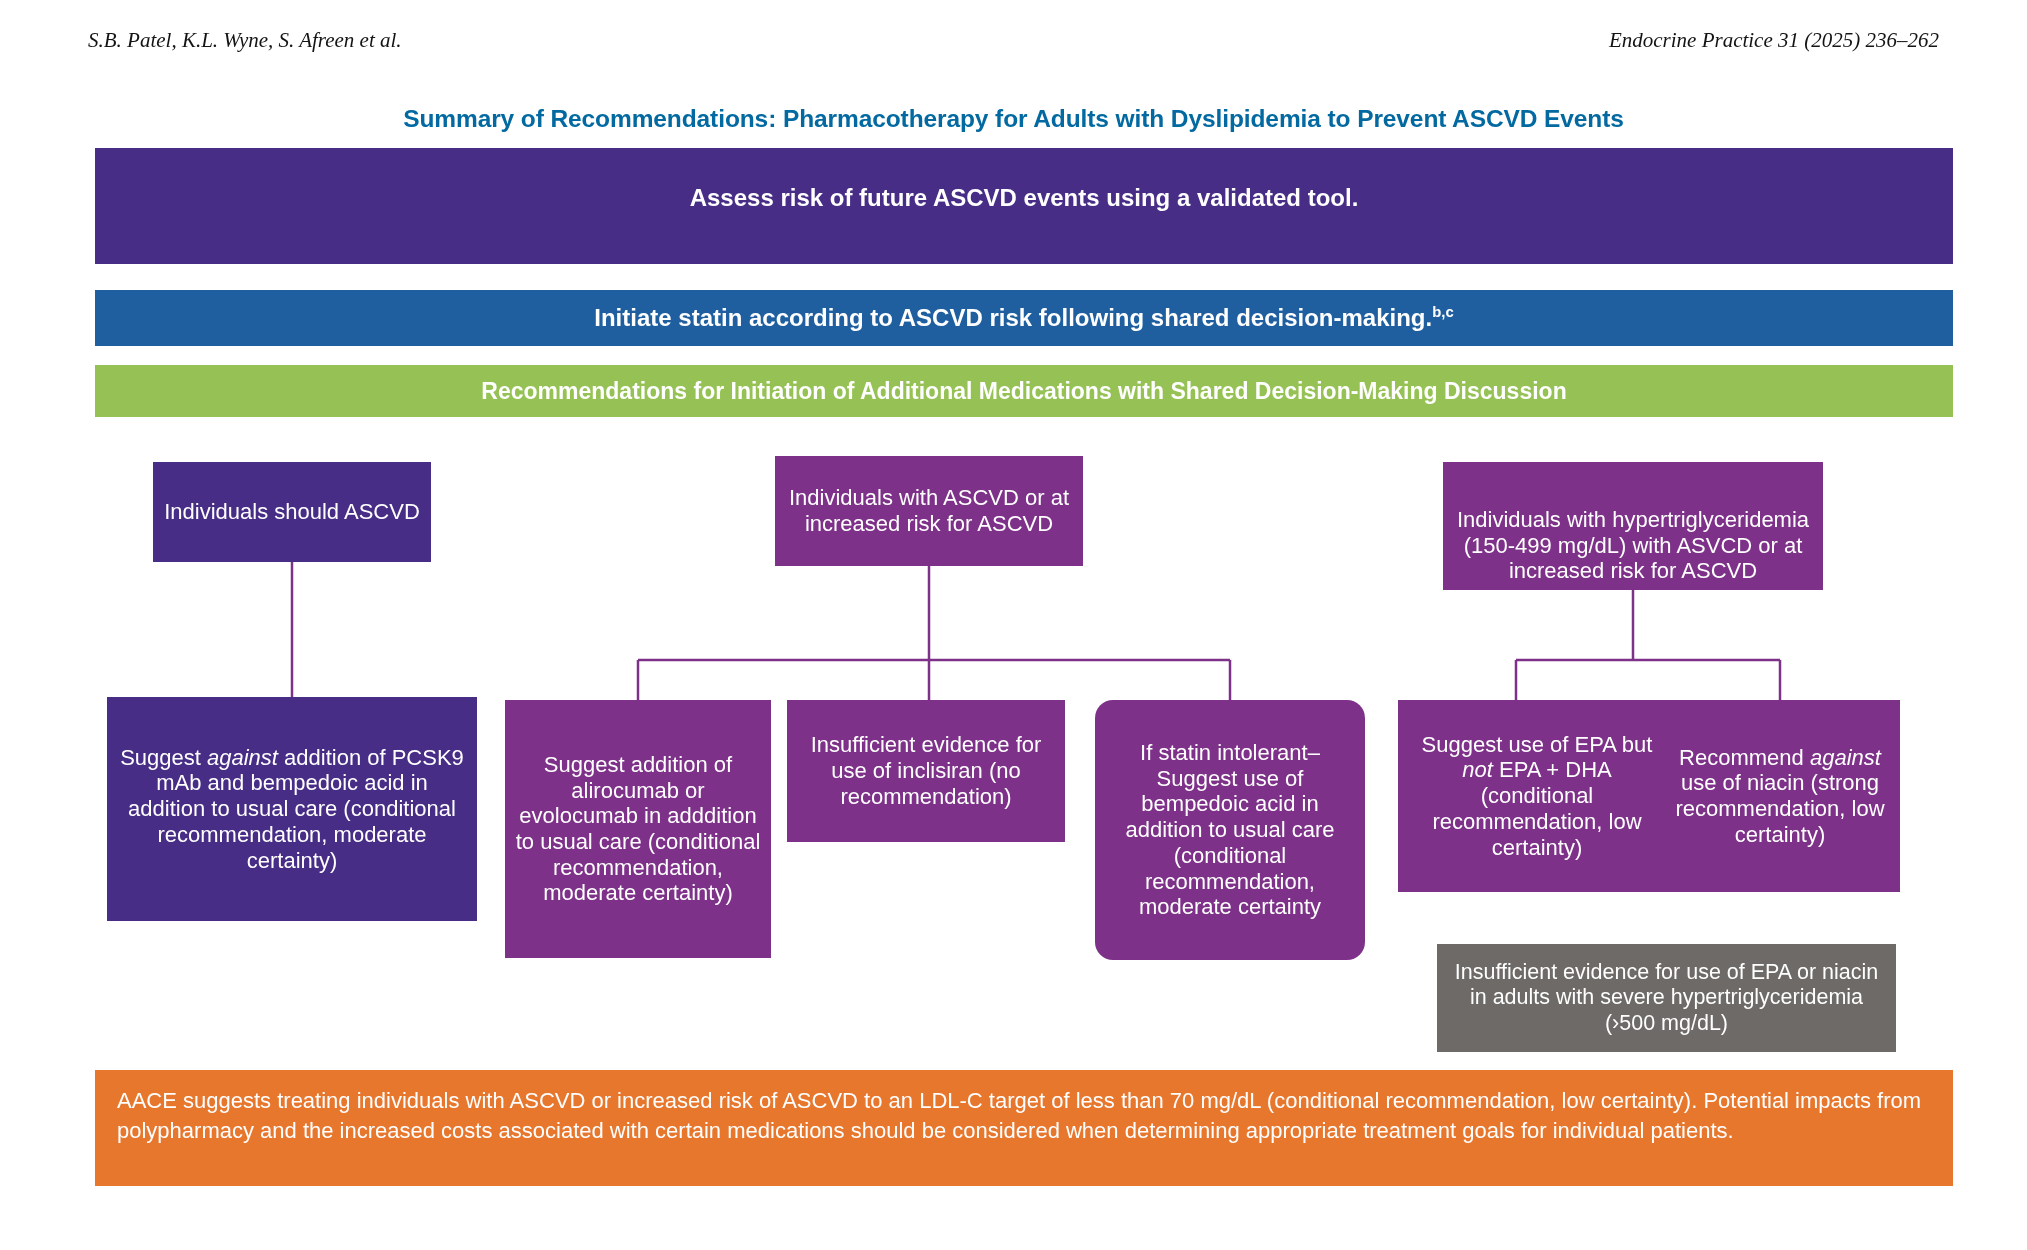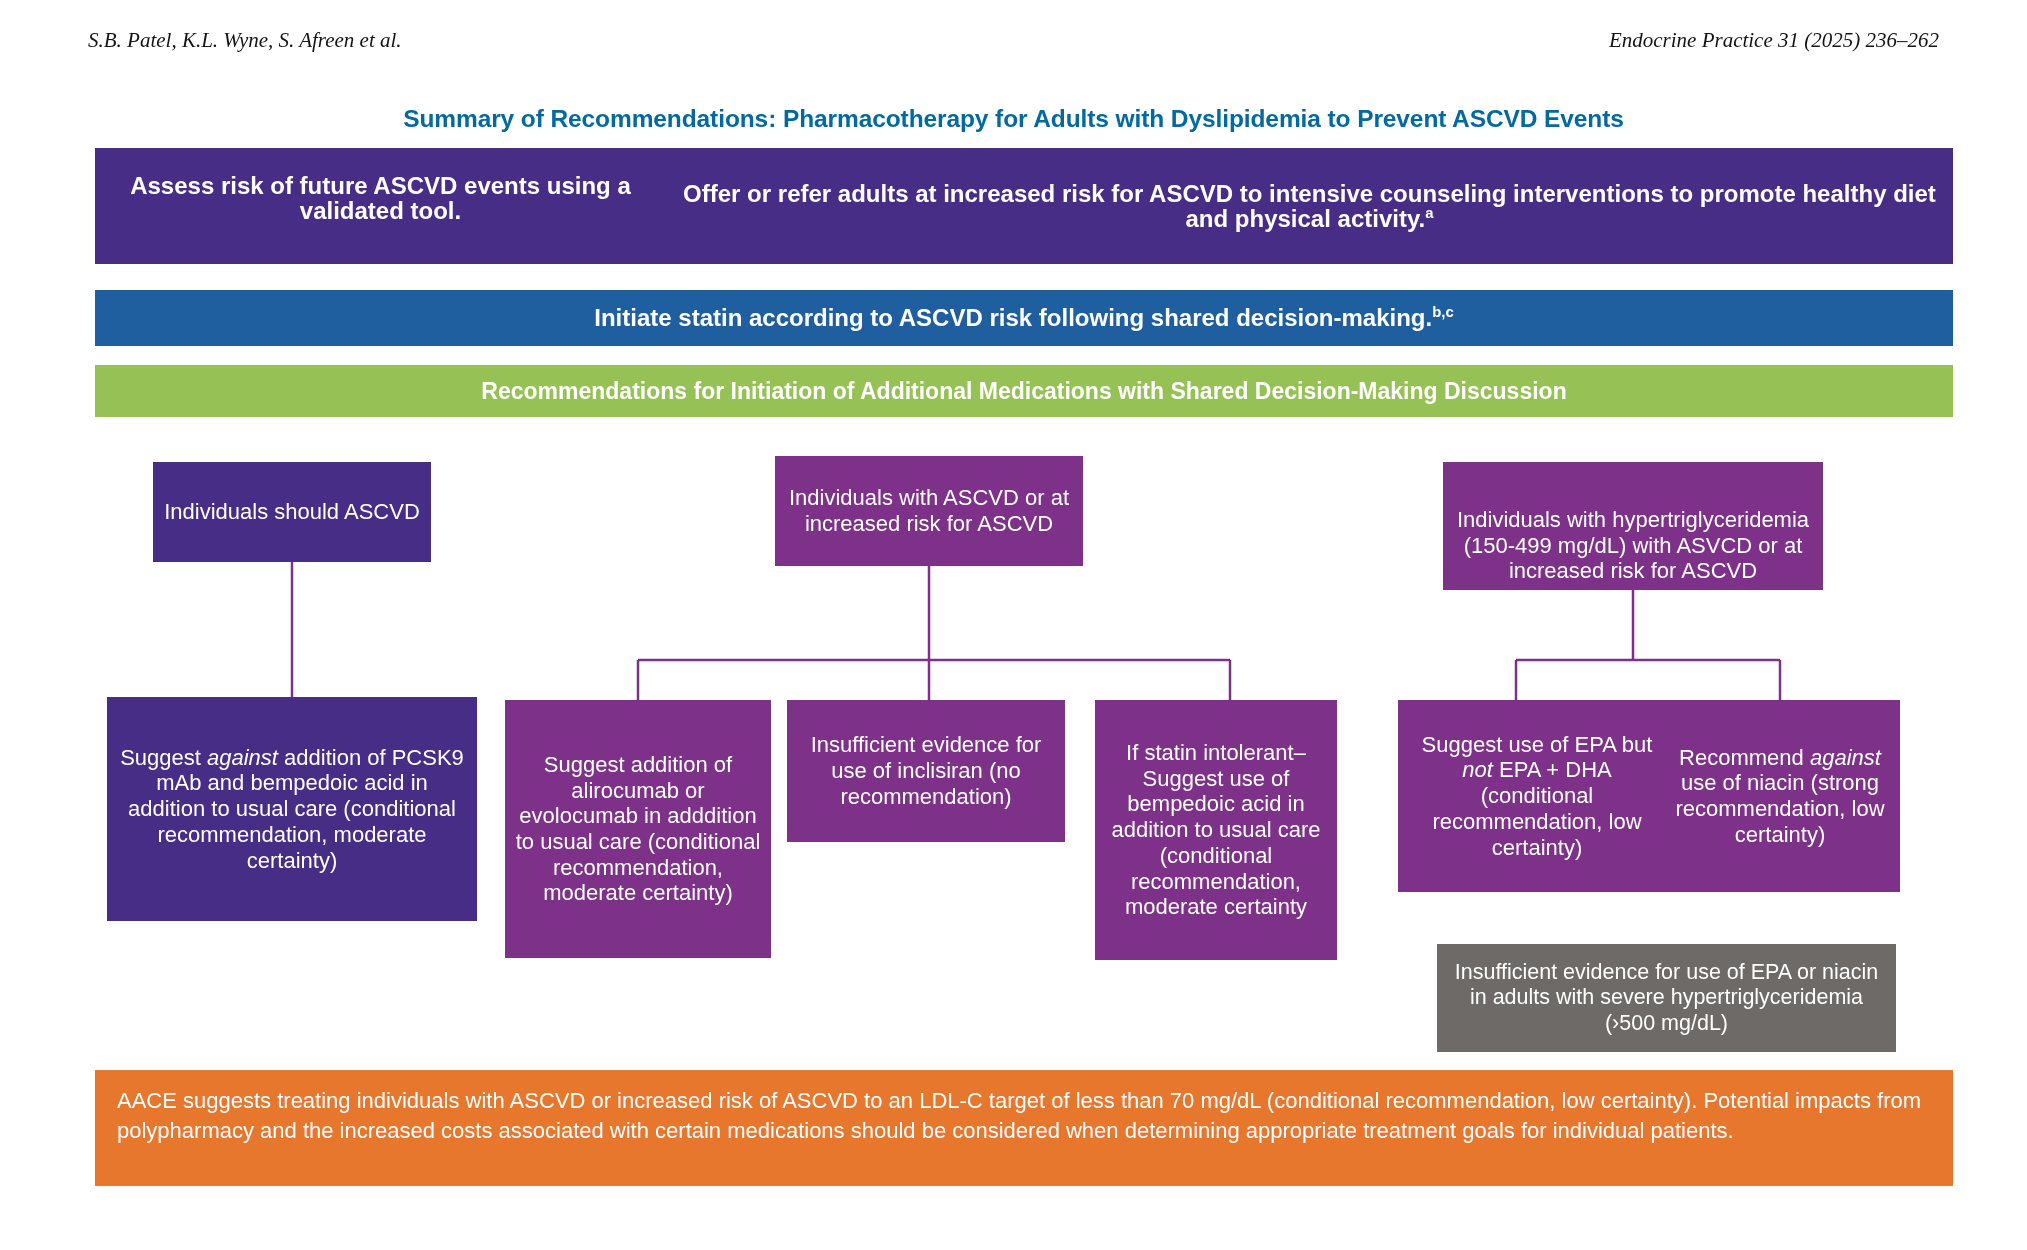--- a/index.html
+++ b/index.html
@@ -44,21 +44,21 @@
   
   .banner {
     position: absolute;
     left: 95px;
     width: 1858px;
     box-sizing: border-box;
     color: #ffffff;
     text-align: center;
     font-weight: bold;
     display: flex;
-    flex-direction: row;
+    flex-direction: column;
     align-items: center;
     justify-content: center;
   }
   #banner-assess {
     top: 148px;
     height: 116px;
     background: #472d86;
     font-size: 24px;
     line-height: 1.05;
   }
@@ -107,21 +107,21 @@
   .c-gray       { background: #6d6a67; margin-top: 32px; }
 
   
   #node-no-ascvd       { left: 153px;  top: 462px;  width: 278px; height: 100px; }
   #node-no-ascvd-rec   { left: 107px;  top: 697px;  width: 370px; height: 224px; }
 
   
   #node-with-ascvd     { left: 775px;  top: 456px;  width: 308px; height: 110px; }
   #node-alirocumab     { left: 505px;  top: 700px;  width: 266px; height: 258px; }
   #node-inclisiran     { left: 787px;  top: 700px;  width: 278px; height: 142px; }
-  #node-bempedoic      { left: 1095px; top: 700px;  width: 242px; height: 260px; }
+  #node-bempedoic      { left: 1095px; top: 700px;  width: 270px; height: 260px; border-radius: 18px; }
 
   
   #node-hypertrig      { left: 1443px; top: 462px;  width: 380px; height: 128px; align-items: flex-end; }
   #node-epa            { left: 1398px; top: 700px;  width: 278px; height: 192px; }
   #node-niacin         { left: 1660px; top: 700px;  width: 240px; height: 192px; }
   #node-insufficient   { left: 1437px; top: 912px;  width: 459px; height: 108px; font-size: 21.5px; }
 
   
   #banner-footer {
     position: absolute;
@@ -143,23 +143,20 @@
 </head>
 <body>
 
 <div id="runhead-left" class="runhead">S.B. Patel, K.L. Wyne, S. Afreen et al.</div>
 <div id="runhead-right" class="runhead">Endocrine Practice 31 (2025) 236–262</div>
 
 <div id="figure-title">Summary of Recommendations: Pharmacotherapy for Adults with Dyslipidemia to Prevent ASCVD Events</div>
 
 <div id="banner-assess" class="banner">
   <div class="line1">Assess risk of future ASCVD events using a validated tool.</div>
-  <div class="line2">
-    <span>Offer or refer adults at increased risk for ASCVD to intensive counseling interventions to promote healthy diet and physical activity.</span><sup class="fn">a</sup>
-  </div>
 </div>
 
 <div id="banner-statin" class="banner">
   <div><span>Initiate statin according to ASCVD risk following shared decision-making.</span><sup class="fn">b,c</sup></div>
 </div>
 
 <div id="banner-recs" class="banner">
   <div>Recommendations for Initiation of Additional Medications with Shared Decision-Making Discussion</div>
 </div>
 

